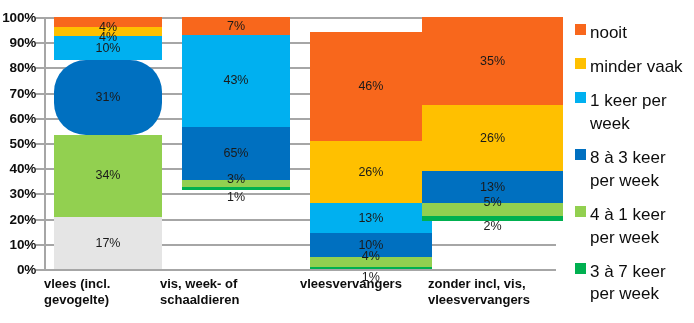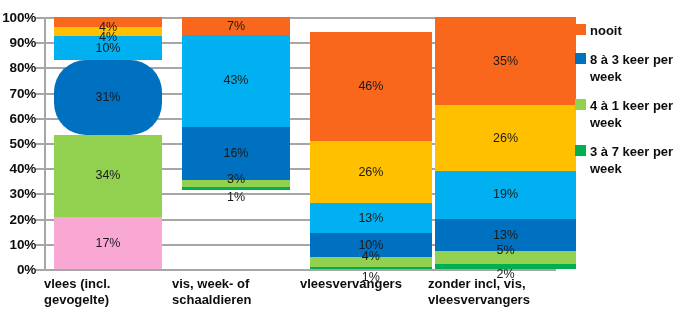--- a/index.html
+++ b/index.html
@@ -136,22 +136,22 @@
     margin-bottom: 11px;
   }
   .legend-swatch {
     width: 11px;
     height: 11px;
     flex: 0 0 11px;
     margin-top: 2px;
     margin-right: 4px;
   }
   .legend-text {
-    font-size: 13px;
-    font-weight: bold;
+    font-size: 17px;
+    font-weight: normal;
     color: #0d0d0d;
     line-height: 1.35;
   }
 </style>
 </head>
 <body>
 
 <div id="chart-root">
 
   <div id="y-labels">
@@ -195,35 +195,35 @@
             </div>
             <div class="seg" style="height: 25.2px; background: rgb(0, 176, 240);">
               <span class="seg-label" style="color: rgb(26, 26, 26);">10%</span>
             </div>
             <div class="seg" style="height: 78.12px; background: rgb(0, 112, 192); border-radius: 32px;">
               <span class="seg-label" style="color: rgb(26, 26, 26);">31%</span>
             </div>
             <div class="seg" style="height: 85.68px; background: rgb(146, 208, 80);">
               <span class="seg-label" style="color: rgb(26, 26, 26);">34%</span>
             </div>
-            <div class="seg" style="height: 55px; background: #f9a8d4;">
+            <div class="seg" style="height: 55px; background: #e5e5e5;">
               <span class="seg-label" style="color: rgb(26, 26, 26);">17%</span>
             </div>
           </div>
         </div>
         <div class="bar-group" style="left: 137.92px; width: 108.16px;">
           <div class="bar-stack">
             <div class="seg" style="height: 17.64px; background: rgb(248, 103, 28);">
               <span class="seg-label" style="color: rgb(26, 26, 26);">7%</span>
             </div>
             <div class="seg" style="height: 92px; background: rgb(0, 176, 240);">
               <span class="seg-label" style="color: rgb(26, 26, 26);">43%</span>
             </div>
             <div class="seg" style="height: 52.92px; background: rgb(0, 112, 192);">
-              <span class="seg-label" style="color: rgb(26, 26, 26);">16%</span>
+              <span class="seg-label" style="color: rgb(26, 26, 26);">65%</span>
             </div>
             <div class="seg tiny lift" style="height: 7.56px; background: rgb(146, 208, 80);">
               <span class="seg-label" style="color: rgb(26, 26, 26);">3%</span>
             </div>
             <div class="seg tiny drop" style="height: 2.52px; background: rgb(0, 176, 80);">
               <span class="seg-label" style="color: rgb(26, 26, 26);">1%</span>
             </div>
           </div>
         </div>
         <div class="bar-group" style="left: 265.92px; width: 122px; margin-top: 15px;">
@@ -241,56 +241,61 @@
               <span class="seg-label" style="color: rgb(26, 26, 26);">10%</span>
             </div>
             <div class="seg tiny lift" style="height: 10.08px; background: rgb(146, 208, 80);">
               <span class="seg-label" style="color: rgb(26, 26, 26);">4%</span>
             </div>
             <div class="seg tiny drop" style="height: 2.52px; background: rgb(0, 176, 80);">
               <span class="seg-label" style="color: rgb(26, 26, 26);">1%</span>
             </div>
           </div>
         </div>
-        <div class="bar-group" style="left: 391px; width: 121px; padding-left: 20px;">
+        <div class="bar-group" style="left: 378px; width: 121px; padding-left: 20px;">
           <div class="bar-stack">
             <div class="seg" style="height: 88.2px; background: rgb(248, 103, 28);">
               <span class="seg-label" style="color: rgb(26, 26, 26);">35%</span>
             </div>
             <div class="seg" style="height: 65.52px; background: rgb(255, 192, 0);">
               <span class="seg-label" style="color: rgb(26, 26, 26);">26%</span>
             </div>
-            <div class="seg" style="height: 47.88px; background: rgb(0, 176, 240);">
-              <span class="seg-label" style="color: rgb(26, 26, 26);">19%</span>
-            </div>
             <div class="seg" style="height: 32.76px; background: rgb(0, 112, 192);">
               <span class="seg-label" style="color: rgb(26, 26, 26);">13%</span>
             </div>
             <div class="seg tiny lift" style="height: 12.6px; background: rgb(146, 208, 80);">
               <span class="seg-label" style="color: rgb(26, 26, 26);">5%</span>
             </div>
             <div class="seg tiny drop" style="height: 5.04px; background: rgb(0, 176, 80);">
               <span class="seg-label" style="color: rgb(26, 26, 26);">2%</span>
             </div>
           </div>
         </div>
       </div>
   </div>
 
   <div id="cat-labels">
       <div class="cat-label" style="left: 44px; width: 128px;">vlees (incl. gevogelte)</div>
-      <div class="cat-label" style="left: 172px; width: 128px;">vis, week- of schaaldieren</div>
+      <div class="cat-label" style="left: 160px; width: 128px;">vis, week- of schaaldieren</div>
       <div class="cat-label" style="left: 300px; width: 128px;">vleesvervangers</div>
       <div class="cat-label" style="left: 428px; width: 128px;">zonder incl, vis, vleesvervangers</div>
     </div>
 
   <div id="legend">
       <div class="legend-row">
         <span class="legend-swatch" style="background: rgb(248, 103, 28);"></span>
         <span class="legend-text">nooit</span>
+      </div>
+      <div class="legend-row">
+        <span class="legend-swatch" style="background: rgb(255, 192, 0);"></span>
+        <span class="legend-text">minder vaak</span>
+      </div>
+      <div class="legend-row">
+        <span class="legend-swatch" style="background: rgb(0, 176, 240);"></span>
+        <span class="legend-text">1 keer per week</span>
       </div>
       <div class="legend-row">
         <span class="legend-swatch" style="background: rgb(0, 112, 192);"></span>
         <span class="legend-text">8 à 3 keer per week</span>
       </div>
       <div class="legend-row">
         <span class="legend-swatch" style="background: rgb(146, 208, 80);"></span>
         <span class="legend-text">4 à 1 keer per week</span>
       </div>
       <div class="legend-row">

